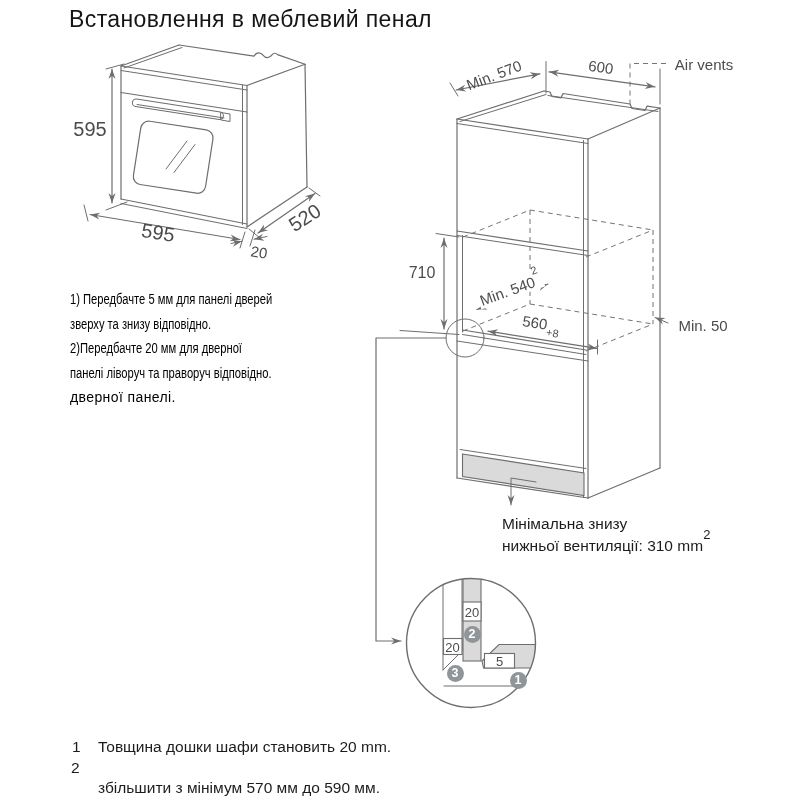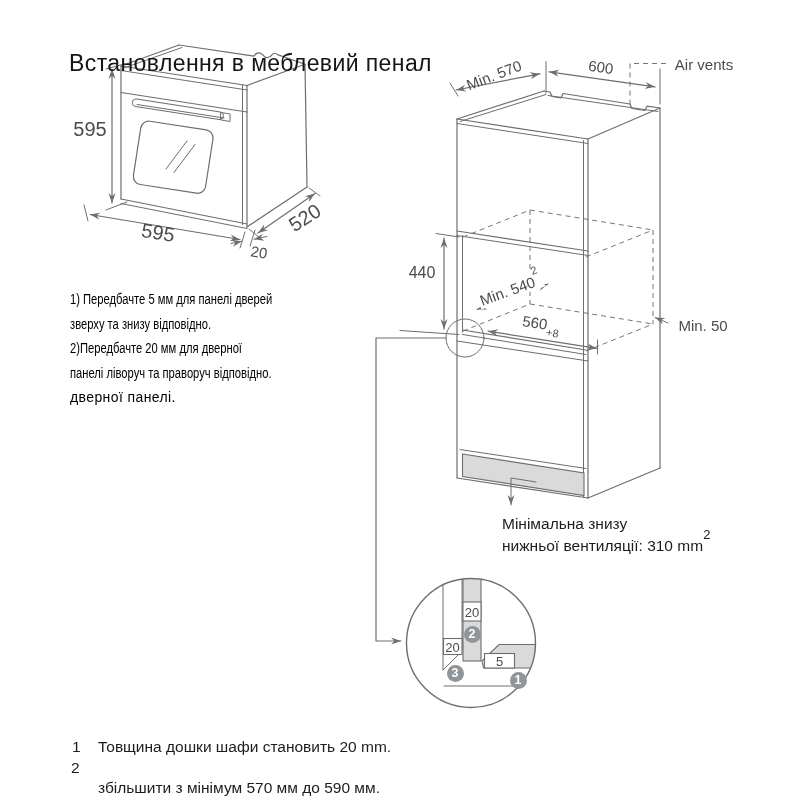--- a/index.html
+++ b/index.html
@@ -5,21 +5,21 @@
   html,body{margin:0;padding:0;background:#fff;}
   #page{position:relative;width:800px;height:800px;background:#fff;overflow:hidden;
         font-family:"Liberation Sans",sans-serif;color:#000;}
   svg{position:absolute;left:0;top:0;}
   .ln{stroke:#6e6e6e;stroke-width:1.2;fill:none;stroke-linecap:round;stroke-linejoin:round;}
   .thin{stroke-width:1;}
   .dsh{stroke:#757575;stroke-width:1;fill:none;stroke-dasharray:5 4;}
   .gfill{fill:#dadada;stroke:#6e6e6e;stroke-width:1.1;}
   .wfill{fill:#ffffff;stroke:#6e6e6e;stroke-width:1.1;}
   .abs{position:absolute;}
-  .title{font-size:23px;letter-spacing:.4px;color:#151515;white-space:nowrap;margin-top:44px;}
+  .title{font-size:23px;letter-spacing:.4px;color:#151515;white-space:nowrap;}
   .instr{font-size:14px;line-height:24.5px;color:#000;white-space:nowrap;}
   .cond{display:inline-block;transform:scaleX(.8);transform-origin:left center;}
   .norm{letter-spacing:.4px;}
   .dim{font-size:15px;color:#4c4c4c;white-space:nowrap;background:#fff;padding:0 2px;
        transform:translate(-50%,-50%);}
   .dim.big{font-size:20px;background:transparent;}
   .dlab{font-size:13px;color:#4c4c4c;white-space:nowrap;transform:translate(-50%,-50%);}
   .note{font-size:15.5px;color:#1c1c1c;white-space:nowrap;}
   .fnm{font-size:15.5px;color:#1c1c1c;}
   .badge{width:17px;height:17px;border-radius:50%;background:#8f9598;color:#fff;
@@ -183,21 +183,21 @@
   <div class="abs title" style="left:69px;top:6px;">Встановлення в меблевий пенал</div>
 
   <div class="abs dim big" style="left:90px;top:129px;">595</div>
   <div class="abs dim big" style="left:158px;top:233px;transform:translate(-50%,-50%) rotate(9deg);">595</div>
   <div class="abs dim big" style="left:305px;top:218px;transform:translate(-50%,-50%) rotate(-33deg);">520</div>
   <div class="abs dim" style="left:259px;top:252px;transform:translate(-50%,-50%) rotate(9deg);background:transparent;">20</div>
 
   <div class="abs dim" style="left:494px;top:75px;transform:translate(-50%,-50%) rotate(-21deg);background:transparent;">Min. 570</div>
   <div class="abs dim" style="left:601px;top:67px;transform:translate(-50%,-50%) rotate(8deg);background:transparent;">600</div>
   <div class="abs dim" style="left:704px;top:64px;transform:translate(-50%,-50%);background:transparent;">Air vents</div>
-  <div class="abs dim" style="left:422px;top:273px;font-size:16px;background:transparent;">440</div>
+  <div class="abs dim" style="left:422px;top:273px;font-size:16px;background:transparent;">710</div>
   <div class="abs dim" style="left:510px;top:289px;transform:translate(-50%,-50%) rotate(-20deg);">
     <span>Min. 540</span><sup class="s">2</sup>
   </div>
   <div class="abs dim" style="left:541px;top:325px;transform:translate(-50%,-50%) rotate(9deg);">
     <span>560</span><sub class="s">+8</sub>
   </div>
   <div class="abs dim" style="left:703px;top:325px;background:transparent;text-align:right;">Min. 50</div>
 
   <div class="abs instr" style="left:70px;top:287px;">
     <div><span class="cond">1) Передбачте 5 мм для панелі дверей</span></div>

